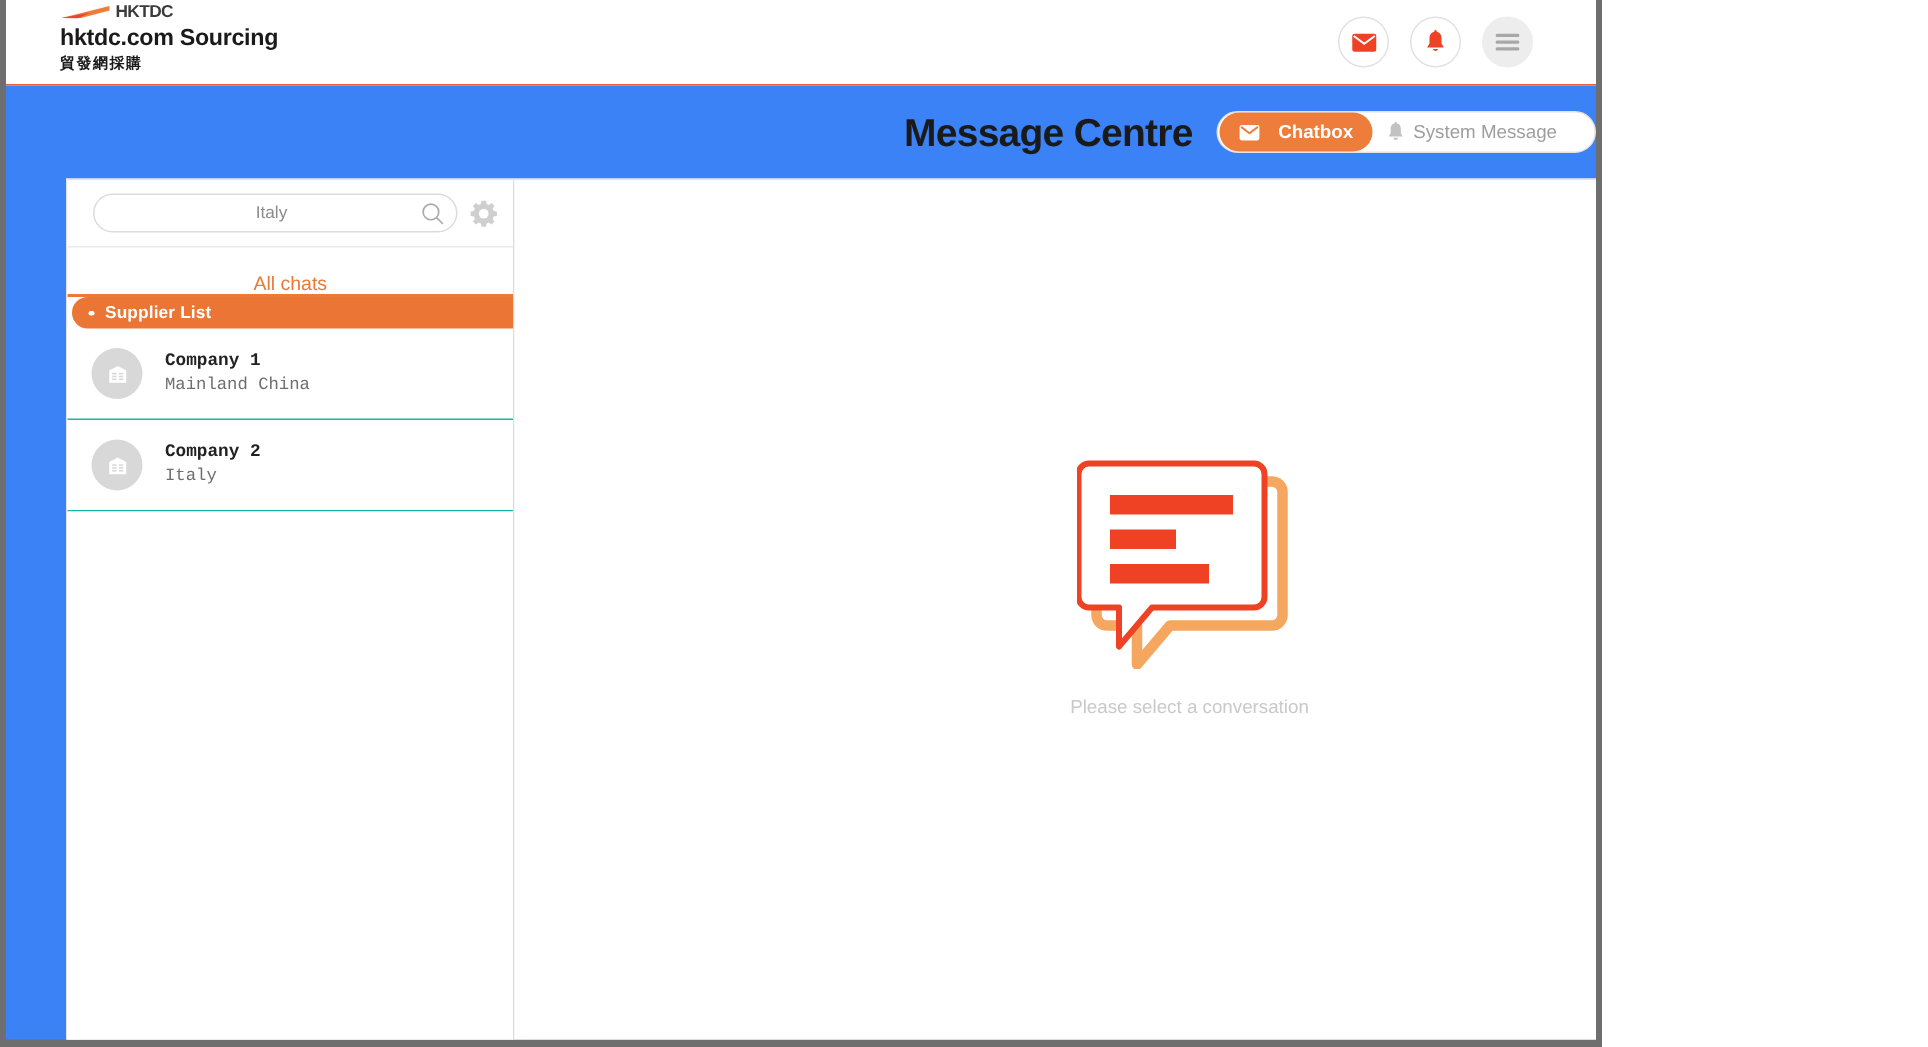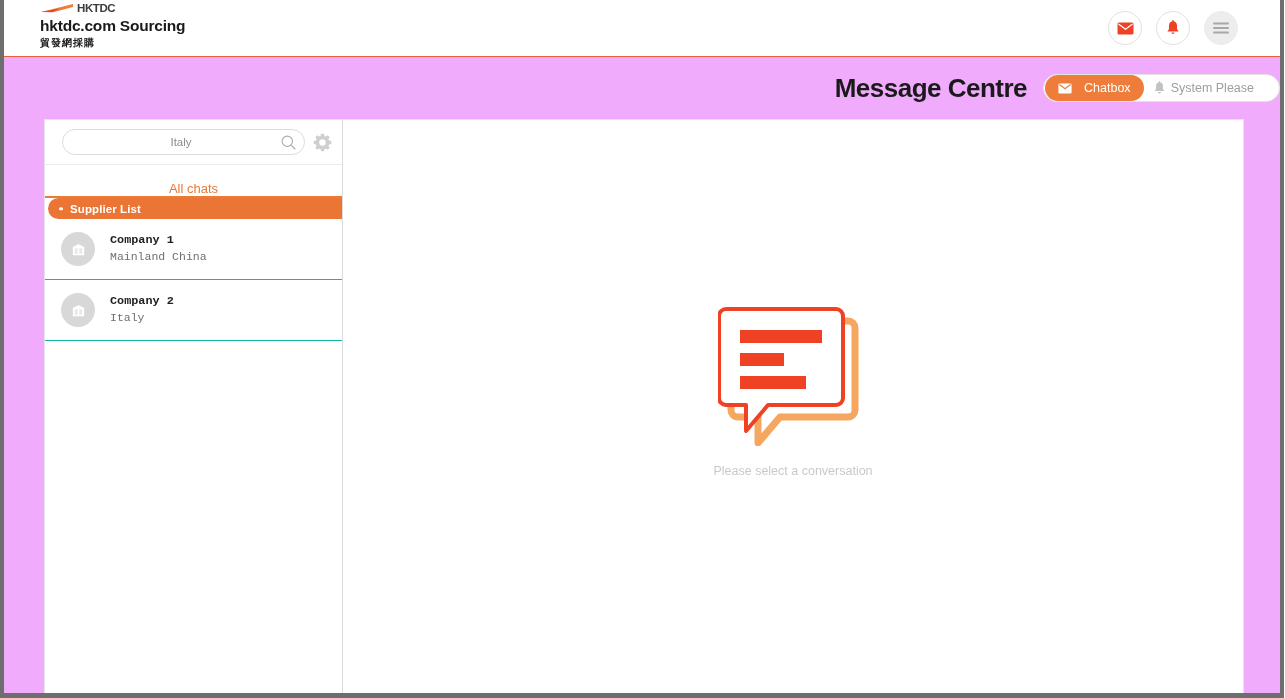--- a/index.html
+++ b/index.html
@@ -7,22 +7,22 @@
     margin: 0; padding: 0;
     width: 1285px; height: 698px;
     background: #ffffff;
     font-family: "Liberation Sans", sans-serif;
     overflow: hidden;
   }
 
   
   .frame {
     position: relative;
-    width: 1284px; height: 698px;
-    background: #f0abfc;
+    width: 1068px; height: 698px;
+    background: #3b82f6;
     border-left: 4px solid #6e6e6e;
     border-right: 4px solid #6e6e6e;
     border-bottom: 5px solid #6e6e6e;
     border-top: 0;
     overflow: hidden;
   }
 
   
   .topbar {
     position: relative;
@@ -88,21 +88,21 @@
     padding-right: 12px;
   }
   .toggle-opt {
     display: flex; align-items: center; gap: 5px;
     height: 26px; padding: 0 13px;
     font-size: 12.5px;
     border-radius: 13px;
     white-space: nowrap;
   }
   .toggle-opt.active {
-    background: #ee7d3b; color: #ffffff; font-weight: normal;
+    background: #ee7d3b; color: #ffffff; font-weight: bold;
     margin: 0 1px;
     gap: 12px;
   }
   .toggle-opt.inactive { color: #9e9e9e; padding-left: 8px; }
 
   
   .body-area {
     position: relative;
     height: 575px;
     padding: 0 40px 0 40px;
@@ -270,21 +270,21 @@
           <path d="M1.4,1.6 L7,5.8 L12.6,1.6" fill="none" stroke="#ee7d3b" stroke-width="1.3"></path>
         </svg>
         <span>Chatbox</span>
       </div>
       <div class="toggle-opt inactive">
         <svg width="13" height="14" viewBox="0 0 13 14">
           <path d="M6.5,1.2 C8.6,1.2 9.9,2.7 9.9,4.7 L9.9,7.8 L11.2,10 L1.8,10 L3.1,7.8 L3.1,4.7 C3.1,2.7 4.4,1.2 6.5,1.2 Z" fill="#c2c2c2"></path>
           <rect x="5.85" y="0" width="1.3" height="1.8" rx="0.65" fill="#c2c2c2"></rect>
           <path d="M5,10.9 L8,10.9 A1.5,1.5 0 0,1 5,10.9 Z" fill="#c2c2c2"></path>
         </svg>
-        <span>System Please</span>
+        <span>System Message</span>
       </div>
     </div>
   </div>
 
   <div class="body-area">
     <div class="panels">
 
       <div class="sidebar">
 
         <div class="search-row">

